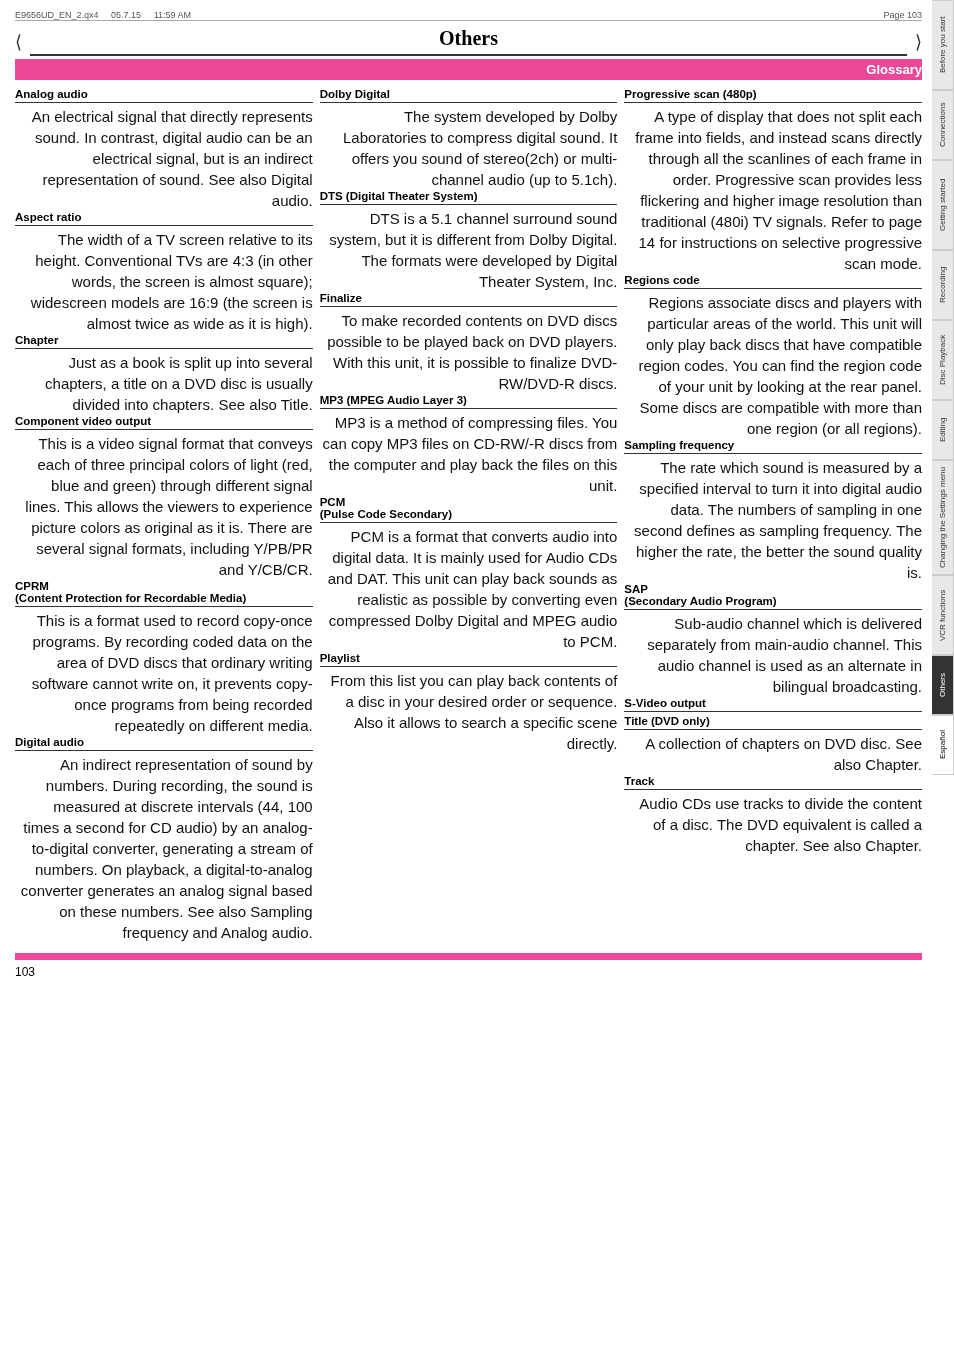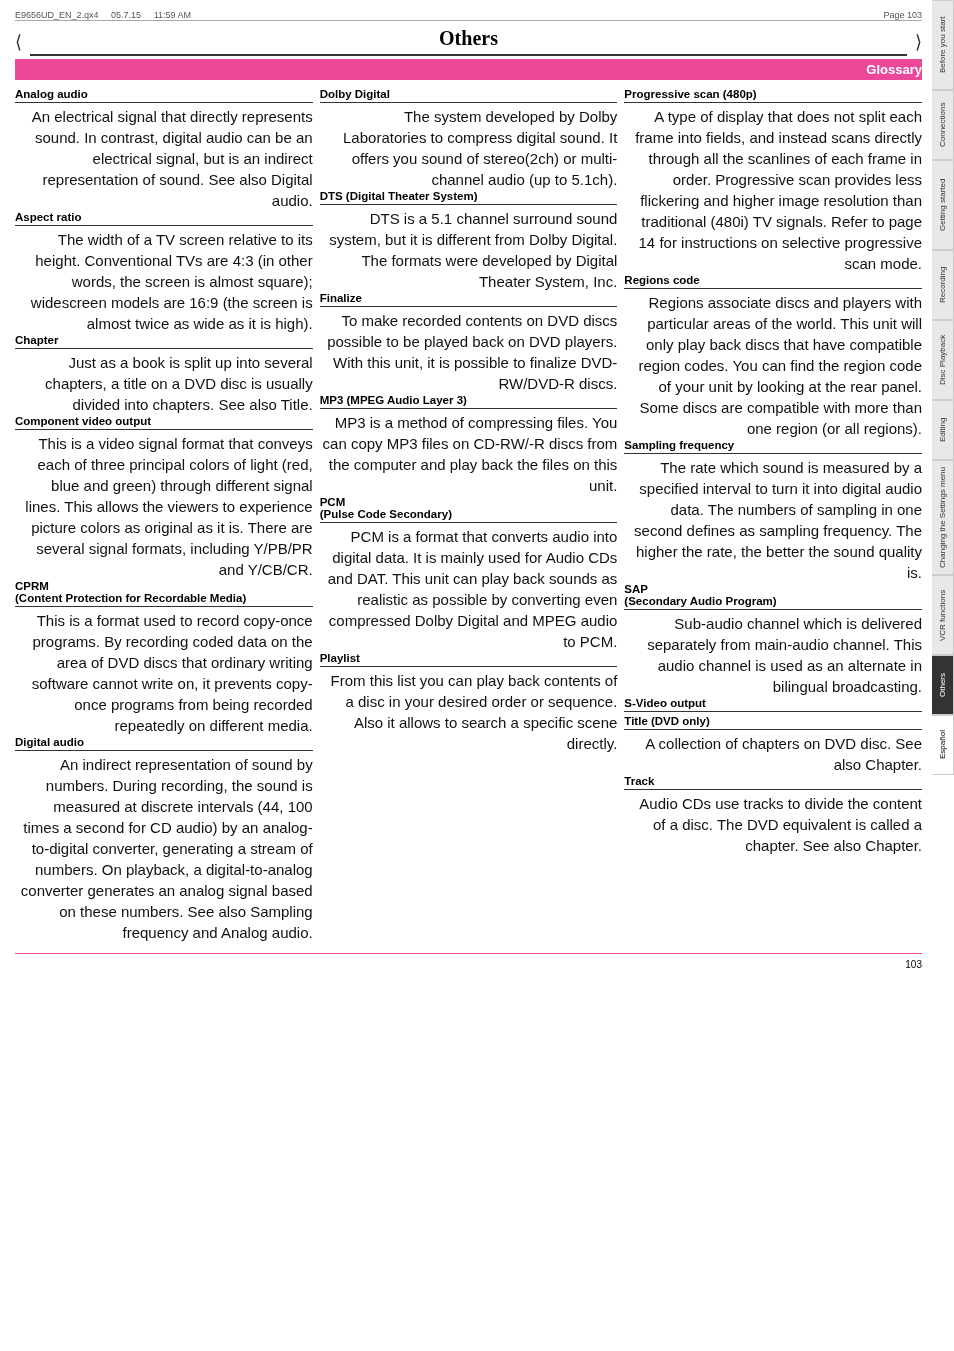--- a/index.html
+++ b/index.html
@@ -129,25 +129,24 @@
       display: flex;
       justify-content: space-between;
     }
 
     .file-info-left {
       font-size: 9px;
     }
 
     
     .page-number {
-      text-align: right;
-      font-size: 10px;
+      font-size: 12px;
       margin-top: 10px;
       padding-top: 5px;
-      border-top: 1px solid #ec4899;
+      border-top: 7px solid #ec4899;
     }
 
     
     .header-wrapper {
       position: relative;
       padding: 0 15px;
     }
 
     .bracket-left {
       position: absolute;

